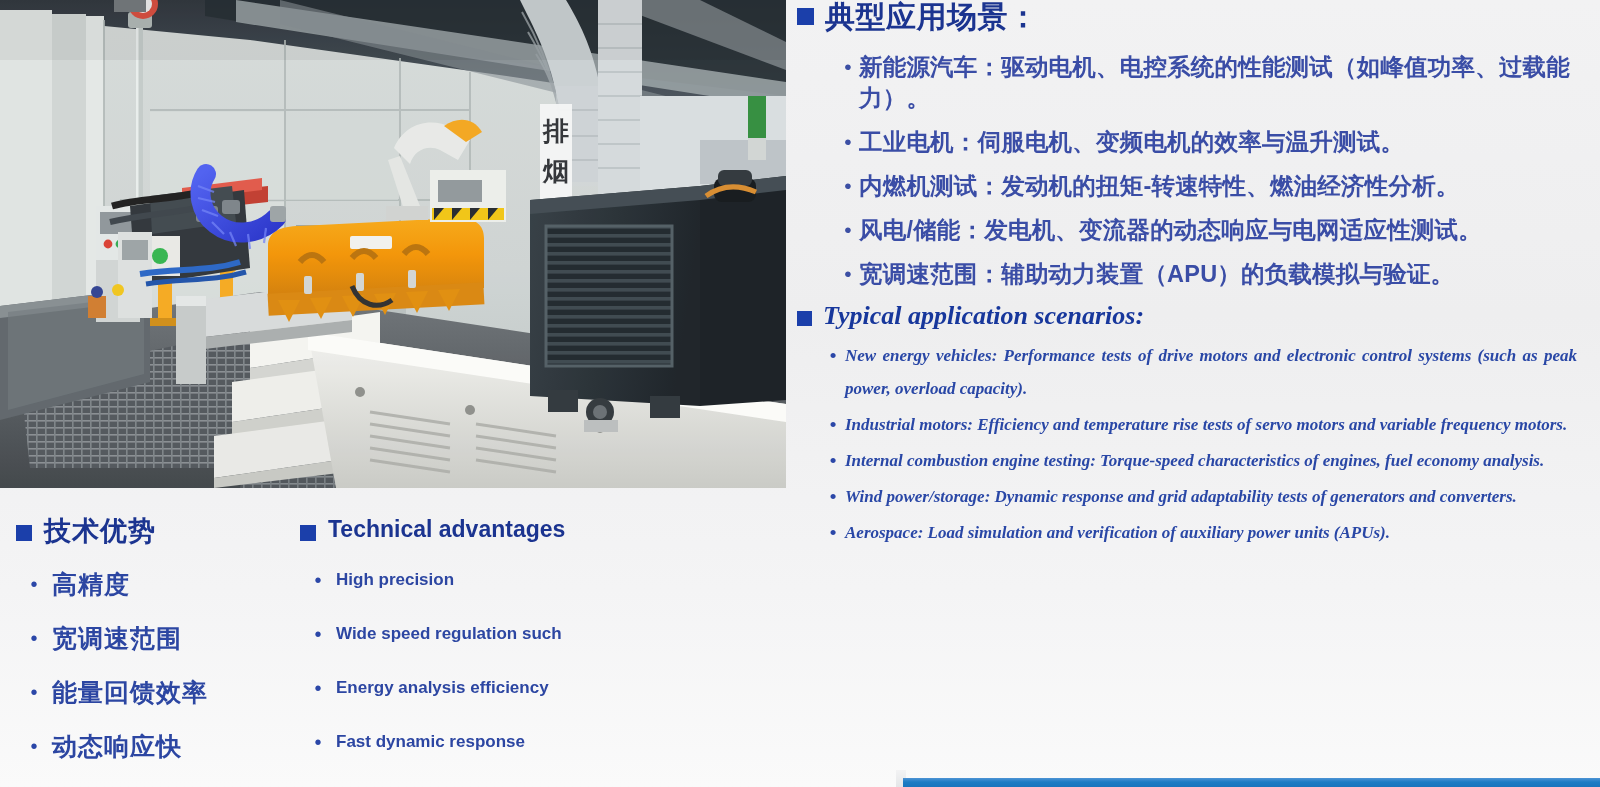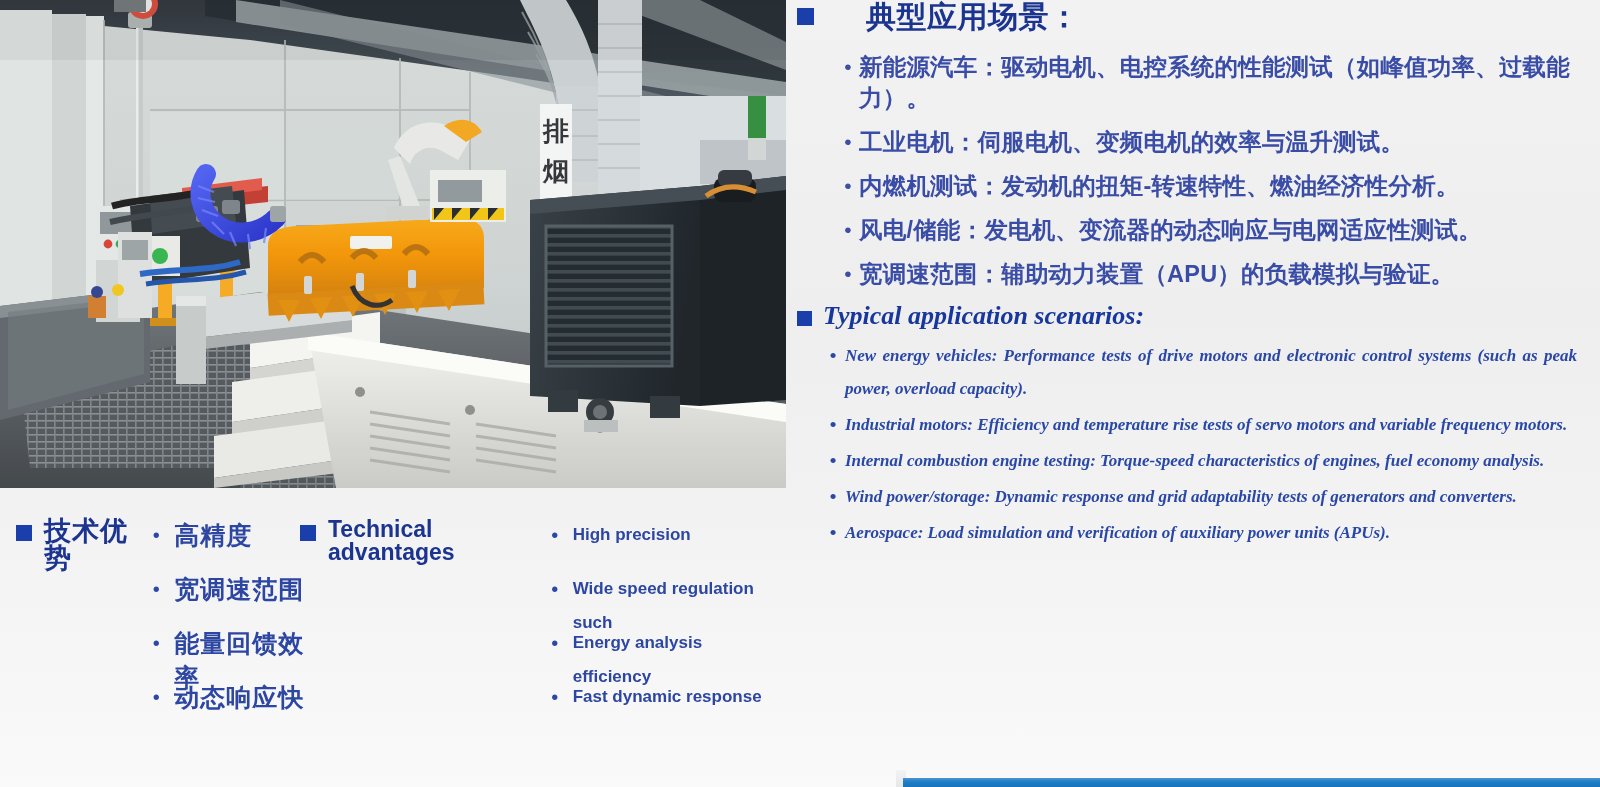--- a/index.html
+++ b/index.html
@@ -54,21 +54,20 @@
     align-items: flex-start;
     gap: 11px;
   }
   .cn-heading {
     font-family: "Liberation Sans", "DejaVu Sans", sans-serif;
     font-size: 30px;
     font-weight: bold;
     color: #1b3490;
     line-height: 1.0;
     letter-spacing: 0.5px;
-    margin-left: 41px;
   }
   .en-heading {
     font-family: "Liberation Serif", "DejaVu Serif", serif;
     font-size: 26px;
     font-weight: bold;
     font-style: italic;
     color: #17379c;
     line-height: 1.0;
   }
 
@@ -128,21 +127,21 @@
     flex: 1 1 auto;
     padding-right: 4px;
     font-weight: bold;
   }
 
   
   .adv-block {
     position: absolute;
     top: 518px;
     display: flex;
-    flex-direction: row;
+    flex-direction: column;
   }
   .adv-cn { left: 16px; width: 290px; }
   .adv-en { left: 300px; width: 470px; }
 
   .adv-head {
     display: flex;
     align-items: flex-start;
     gap: 12px;
     margin-bottom: 22px;
   }

